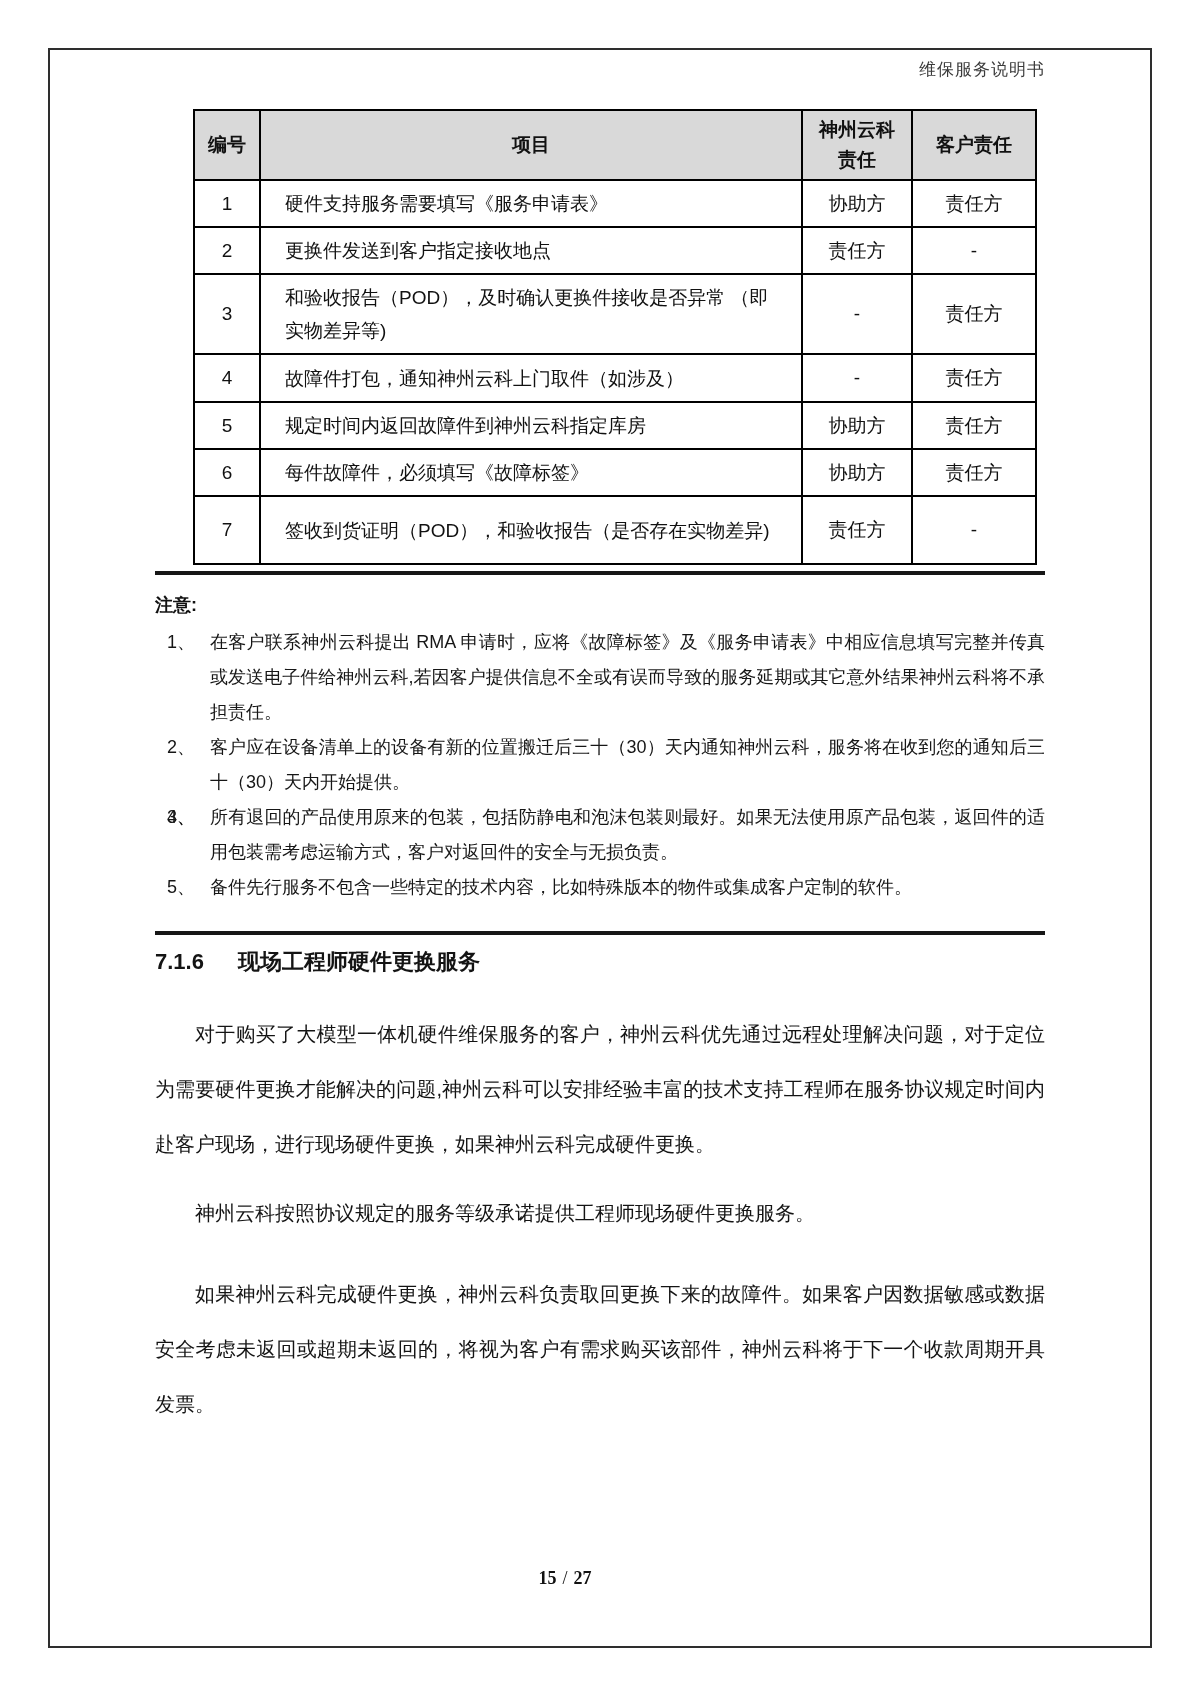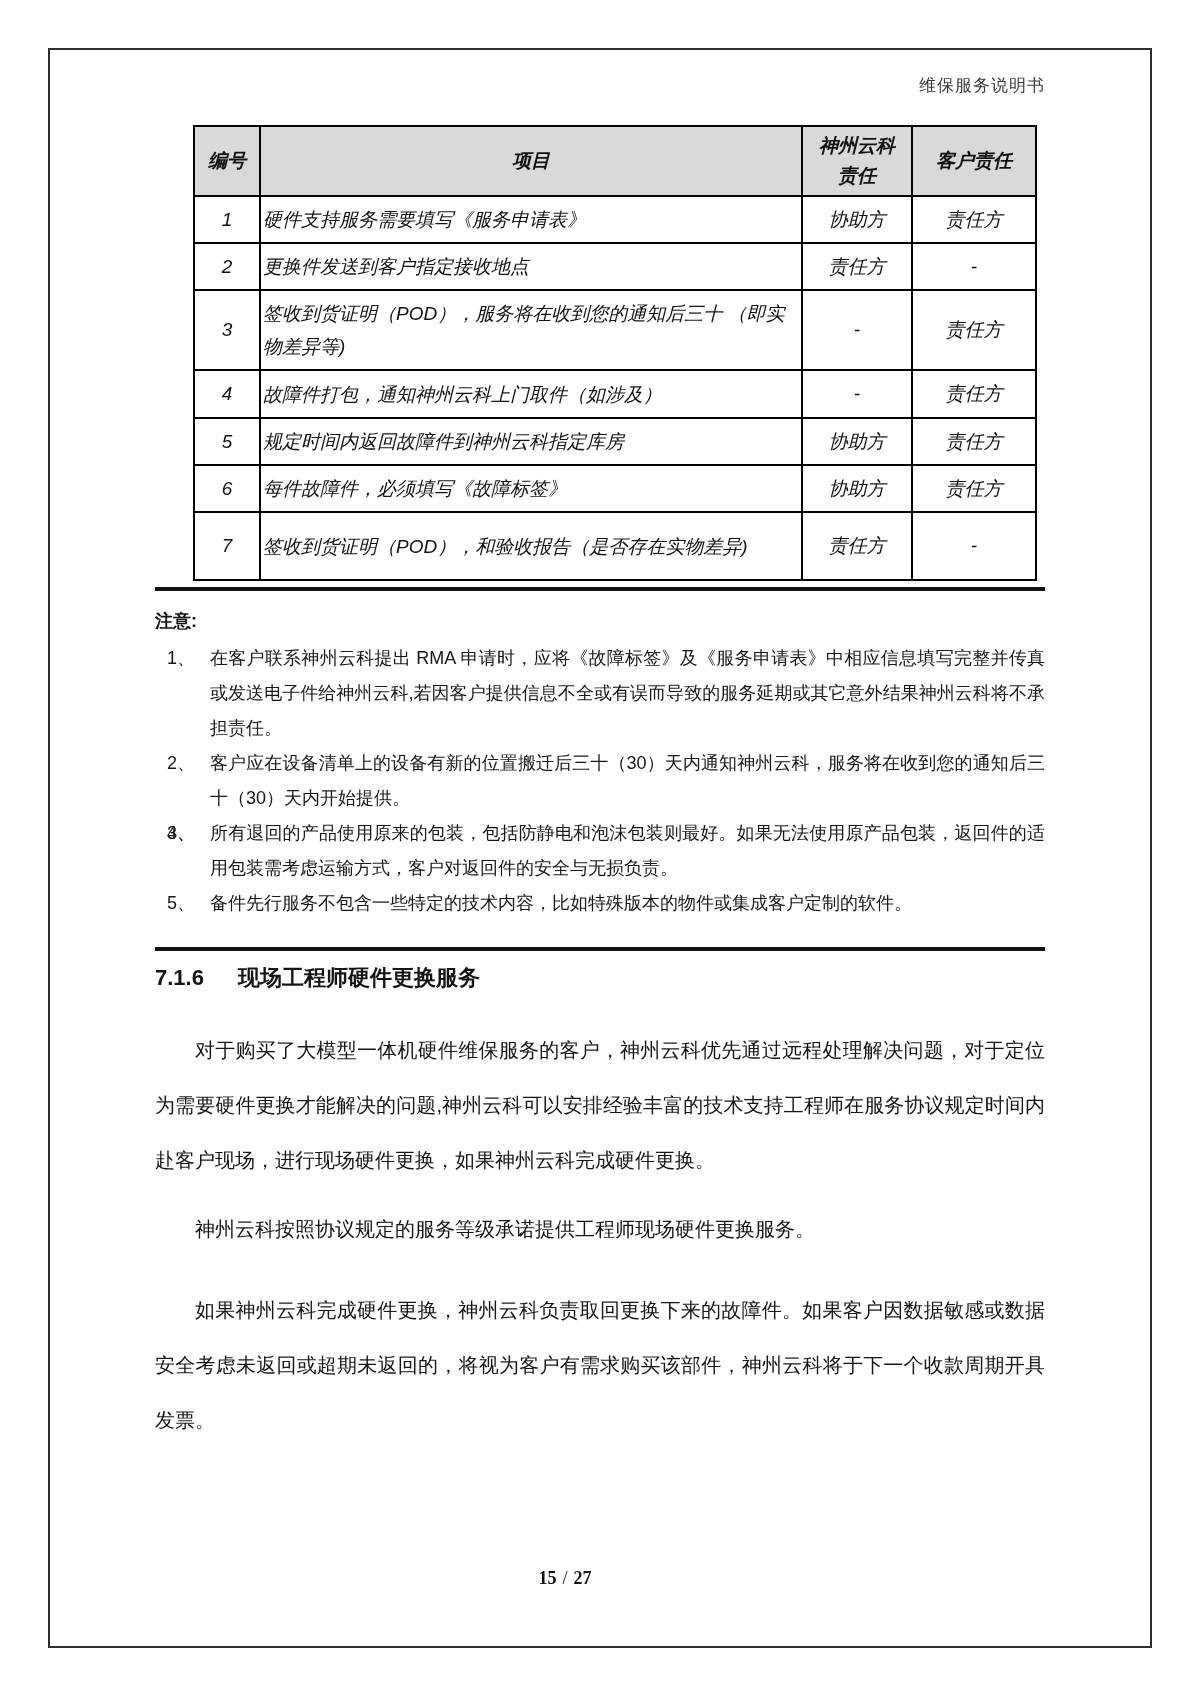--- a/index.html
+++ b/index.html
@@ -1,30 +1,30 @@
 <!DOCTYPE html>
 <html><head>
 <meta charset="utf-8">
 <style>
   * { margin:0; padding:0; box-sizing:border-box; }
   html,body { width:1200px; height:1698px; background:#ffffff; font-family:"Liberation Sans", sans-serif; color:#111; }
   #page { position:relative; width:1200px; height:1698px; background:#fff; overflow:hidden; }
   #page-border { position:absolute; left:48px; top:48px; width:1104px; height:1600px; border:2px solid #2e2e2e; background:#fff; }
-  #content { position:absolute; left:155px; top:48px; width:890px; }
+  #content { position:absolute; left:155px; top:32px; width:890px; }
 
   .doc-header { margin-top:26px; text-align:right; font-family:"Liberation Serif", serif; font-size:17px; color:#3b3b3b; letter-spacing:1px; }
 
   .intro { margin-top:50px; margin-left:50px; font-size:22px; font-weight:500; color:#1a1a1a; }
 
-  table.resp { border-collapse:collapse; margin-top:28px; margin-left:38px; width:842px; table-layout:fixed;font-style:italic; }
+  table.resp { border-collapse:collapse; margin-top:28px; margin-left:38px; width:842px; table-layout:fixed; }
   table.resp th, table.resp td { border:2px solid #000; font-size:19px; color:#111; vertical-align:middle; }
   table.resp th { background:#d9d9d9; font-weight:bold; text-align:center; line-height:30px; padding:4px 2px; }
   table.resp td { background:#fff; font-weight:normal; }
   td.c-no, td.c-dck, td.c-cust { text-align:center; }
-  td.c-item { text-align:left; padding:6px 2px; line-height:33px; }
+  td.c-item { text-align:left; padding:6px 24px; line-height:33px; }
   .hdr-two-line span { display:block;text-align:center; }
 
   .thick-rule { border:none; border-top:4px solid #161616; width:890px; background:none; }
   .rule-1 { margin-top:6px; }
   .rule-2 { margin-top:26px; }
 
   .notes-label { margin-top:18px; font-size:18px; font-weight:bold; color:#111; }
   .notes { margin-top:8px; }
   .note { position:relative; padding-left:55px; font-size:18px; line-height:35px; text-align:justify; color:#161616; }
   .note .num { position:absolute; left:12px; top:0; }
@@ -76,21 +76,21 @@
         <td class="c-cust">责任方</td>
       </tr>
       <tr>
         <td class="c-no" style="height:47px">2</td>
         <td class="c-item">更换件发送到客户指定接收地点</td>
         <td class="c-dck">责任方</td>
         <td class="c-cust">-</td>
       </tr>
       <tr>
         <td class="c-no" style="height:72px">3</td>
-        <td class="c-item">签收到货证明（POD），服务将在收到您的通知后三十 （即实物差异等)</td>
+        <td class="c-item">和验收报告（POD），及时确认更换件接收是否异常 （即实物差异等)</td>
         <td class="c-dck">-</td>
         <td class="c-cust">责任方</td>
       </tr>
       <tr>
         <td class="c-no" style="height:48px">4</td>
         <td class="c-item">故障件打包，通知神州云科上门取件（如涉及）</td>
         <td class="c-dck">-</td>
         <td class="c-cust">责任方</td>
       </tr>
       <tr>

